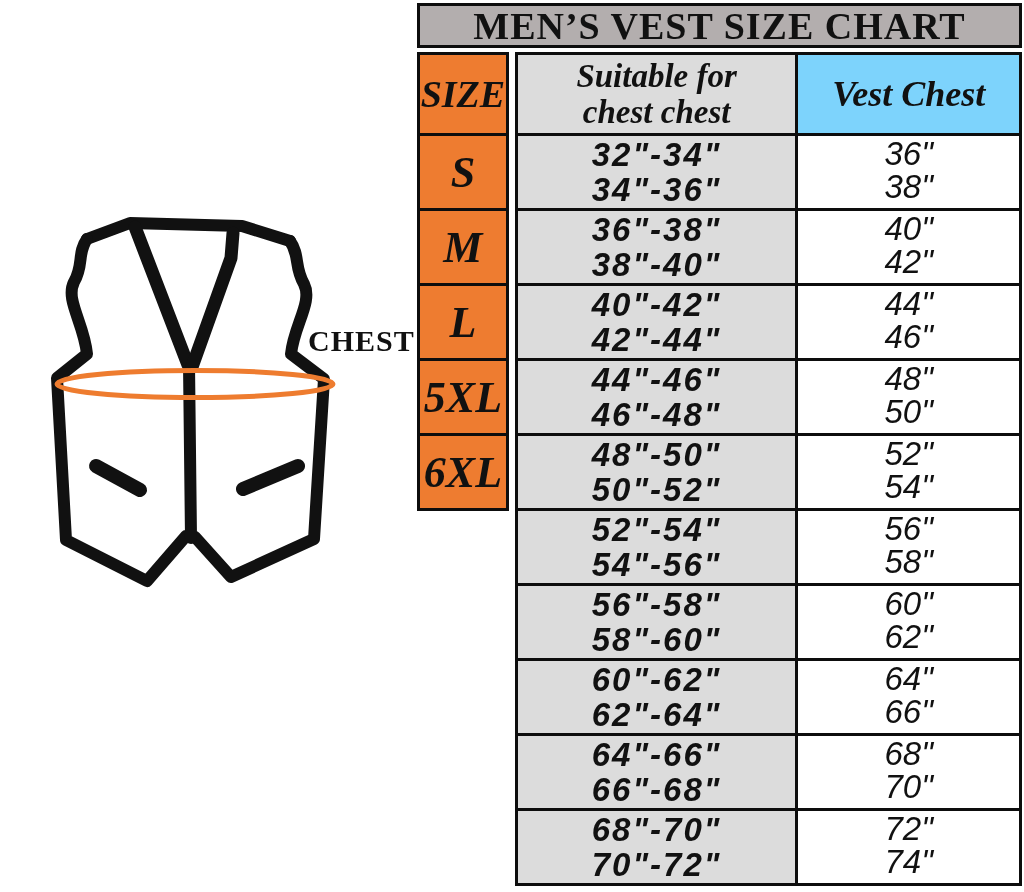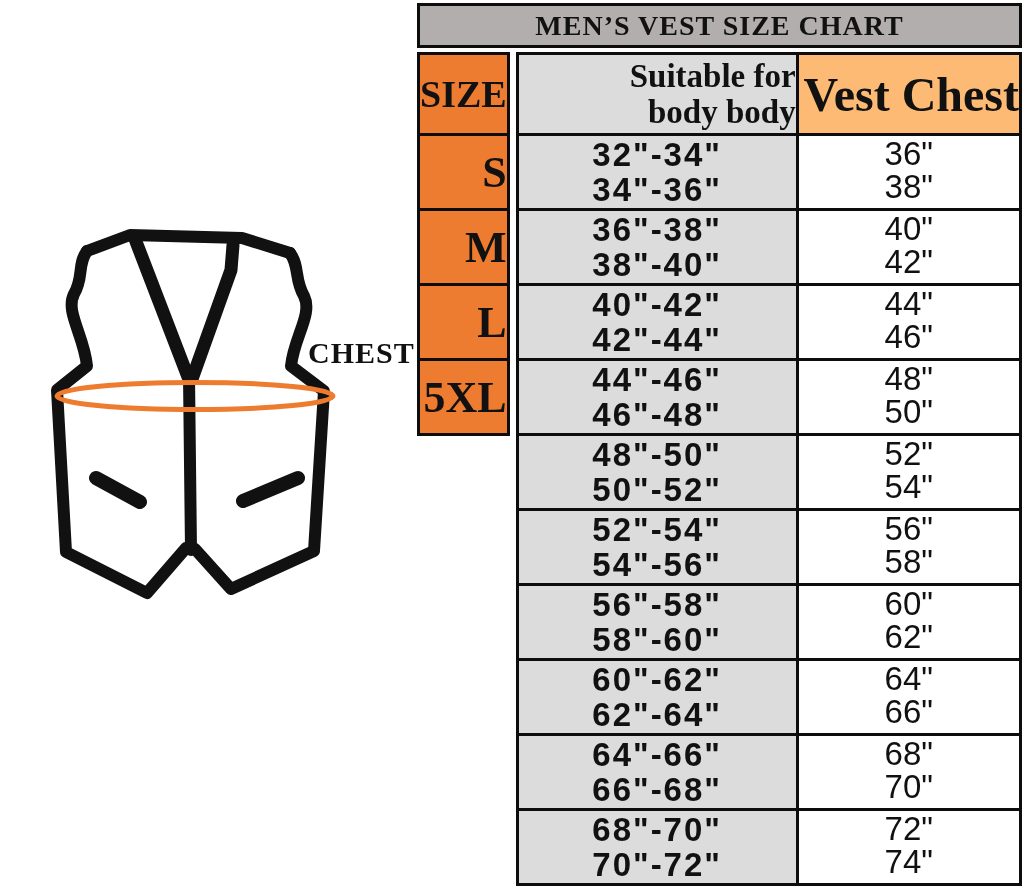--- a/index.html
+++ b/index.html
@@ -10,44 +10,44 @@
   }
   html, body { margin: 0; padding: 0; }
   body {
     width: 1024px; height: 892px;
     position: relative;
     background: #ffffff;
     overflow: hidden;
     font-family: "Liberation Serif", "DejaVu Serif", serif;
     color: #111;
   }
-  .vest-wrap { position: absolute; left: 0; top: 12px; width: 420px; height: 810px; }
+  .vest-wrap { position: absolute; left: 0; top: 0; width: 420px; height: 810px; }
   .chest-text {
     font-family: "Liberation Serif", "DejaVu Serif", serif;
     font-weight: 700;
     font-size: 30px;
     letter-spacing: 1px;
     fill: #111;
   }
 
   .chart { position: absolute; left: 417px; top: 3px; width: 605px; }
   .title-bar {
     box-sizing: border-box;
     height: 45px;
     margin-bottom: 4px;
     border: 3px solid var(--line);
     background: var(--title_gray);
     display: flex; align-items: center; justify-content: center;
     font-weight: 700;
-    font-size: 28px;
+    font-size: 38px;
     letter-spacing: 1px;
   }
   .tables { display: flex; align-items: flex-start; }
   table { border-collapse: collapse; }
-  th, td { border: 3px solid var(--line); padding: 0; text-align: right; }
+  th, td { border: 3px solid var(--line); padding: 0; text-align: center; font-style: italic; }
 
   .size-table { margin-right: 6px; }
   .size-table th {
     width: 86px; height: 78px;
     background: var(--orange);
     font-size: 38px; font-weight: 700;
   }
   .size-table td {
     width: 86px; height: 72px;
     background: var(--orange);
@@ -55,22 +55,22 @@
     vertical-align: middle;
   }
 
   .data-table .th-body {
     width: 278px; height: 78px;
     background: var(--cell_gray);
     font-size: 33px; font-weight: 700; line-height: 36px; margin-top: 7px;
   }
   .data-table .th-vest {
     width: 221px; height: 78px;
-    background: #fdba74;
-    font-size: 48px; font-weight: 700;
+    background: #7dd3fc;
+    font-size: 36px; font-weight: 700;
   }
   .body-cell { background: var(--cell_gray); }
   .vest-cell { background: #ffffff; }
   .cell-stack {
     box-sizing: border-box;
     height: 72px;
     display: flex; flex-direction: column;
     justify-content: space-evenly; align-items: center;
   }
   .vest-cell .cell-stack { justify-content: space-between; padding: 1px 0 5px 0; }
@@ -120,29 +120,32 @@
           </tr>
       <tr>
             <td class="size-cell">M</td>
           </tr>
       <tr>
             <td class="size-cell">L</td>
           </tr>
       <tr>
             <td class="size-cell">5XL</td>
           </tr>
+      <tr>
+            <td class="size-cell">6XL</td>
+          </tr>
     </tbody>
       </table>
 
     <table class="data-table">
       <tbody>
           <tr>
         <th class="th-body">
           <div>Suitable for</div>
-          <div>body body</div>
+          <div>chest chest</div>
         </th>
         <th class="th-vest">Vest Chest</th>
       </tr>
 
       <tr>
         <td class="body-cell">
               <div class="cell-stack">
           <div class="body-line">32"-34"</div>
           <div class="body-line">34"-36"</div>
         </div>

